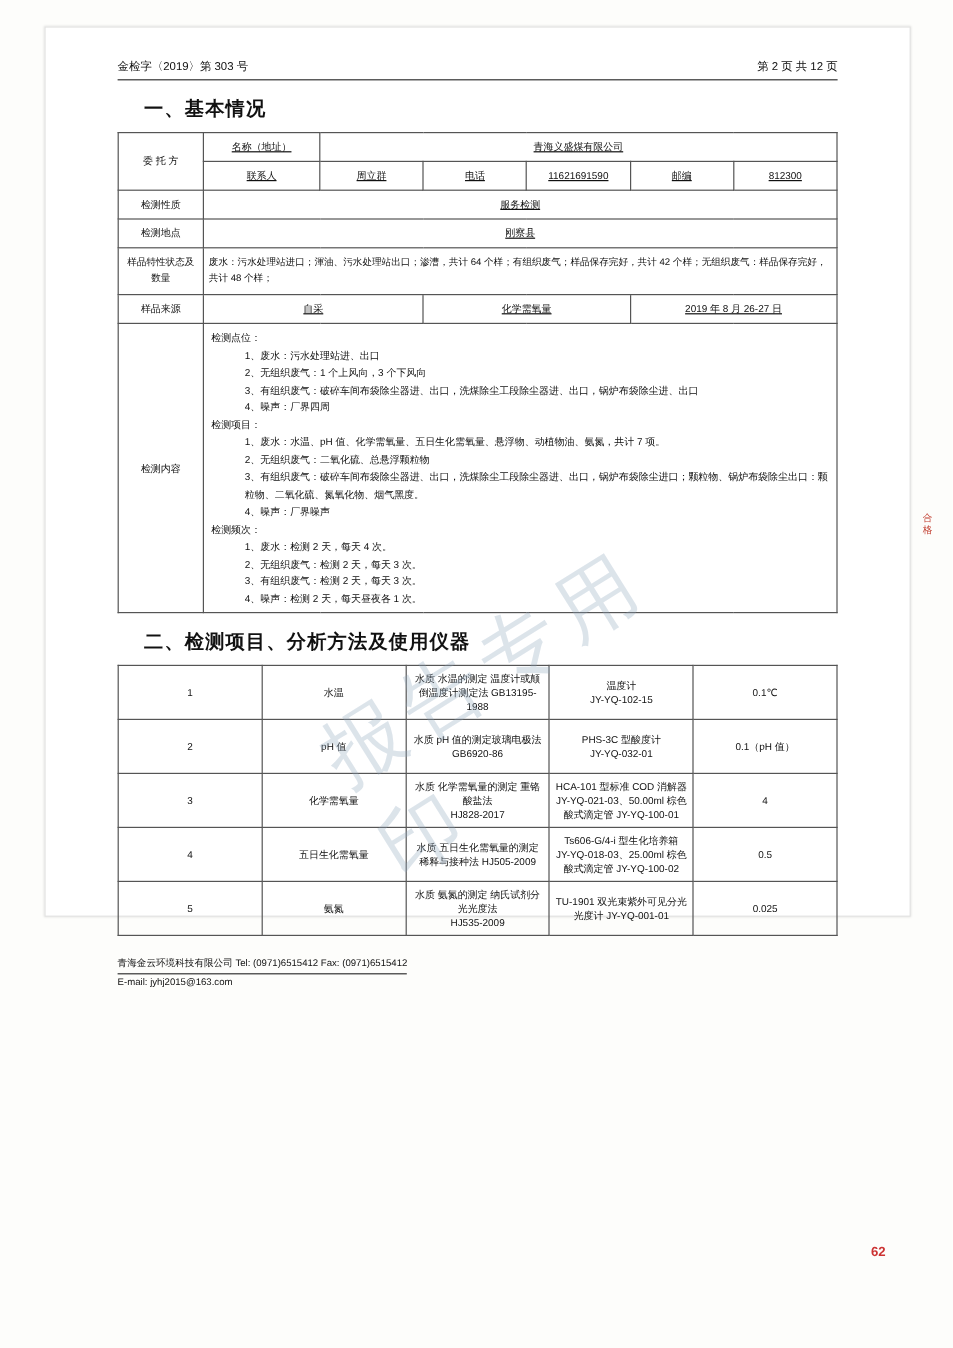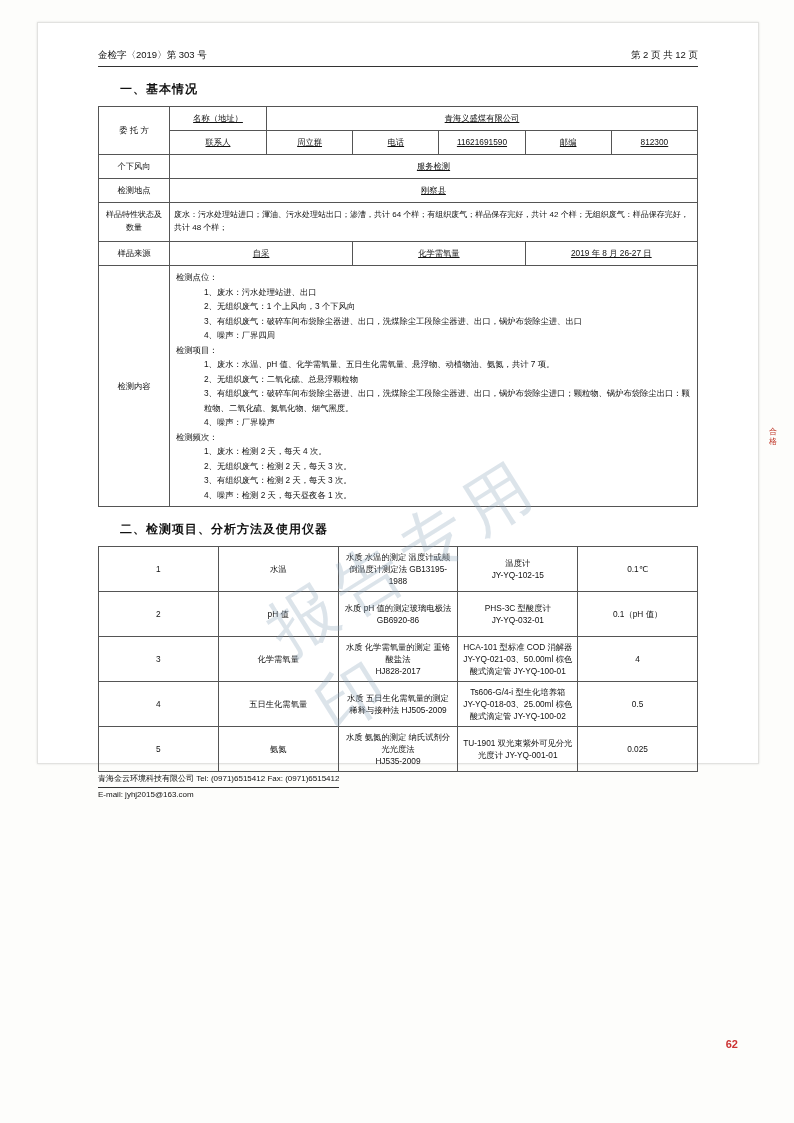--- a/index.html
+++ b/index.html
@@ -1,33 +1,33 @@
 <!DOCTYPE html>
 <html><head>
 <meta charset="utf-8">
 <style>
   html,body{margin:0;padding:0;background:#ffffff;}
   body{width:794px;height:1123px;font-family:"Liberation Sans","DejaVu Sans",sans-serif;color:#111;}
   .page{position:relative;width:794px;height:1123px;overflow:hidden;background:#fdfdfb;}
   .scan{position:absolute;left:37px;top:22px;width:720px;height:740px;background:#ffffff;border:1px solid #e2e2e0;box-shadow:0 0 2px rgba(0,0,0,.12);}
   .sheet{position:absolute;left:0;top:0;right:0;bottom:0;padding:26px 60px 0 60px;box-sizing:border-box;}
   .hdr{display:flex;justify-content:space-between;font-size:9.5px;color:#111;padding-bottom:4px;border-bottom:1px solid #333;}
-  .sec-title{font-size:12px;font-weight:bold;margin:14px 0 8px 22px;letter-spacing:1px;}
+  .sec-title{font-size:16px;font-weight:bold;margin:14px 0 8px 22px;letter-spacing:1px;}
   table{border-collapse:collapse;width:100%;table-layout:fixed;}
   td,th{border:1px solid #555;font-size:8.3px;padding:3px 4px;vertical-align:middle;line-height:1.5;}
   .c{text-align:center;text-decoration:underline;}
   .l{text-align:left;}
   .lbl{text-align:center;width:62px;}
   .t1 td{height:17px;}
   .content-cell{padding:4px 6px;line-height:1.75;}
   .content-cell div{white-space:pre-wrap;}
   .indent{padding-left:28px;}
   .t2 th{font-weight:normal;text-align:center;height:20px;background:#fff;}
   .t2 td{text-align:center;height:38px;}
-  .foot{font-size:8px;line-height:1.7;}
+  .foot{margin-top:16px;font-size:8px;line-height:1.7;}
   .foot .u{border-bottom:1px solid #333;display:inline-block;padding-bottom:1px;}
   .pagenum{position:absolute;right:56px;top:1038px;font-size:11px;color:#c33;font-weight:bold;}
   .stamp{position:absolute;left:255px;top:470px;width:330px;height:250px;transform:rotate(-32deg);opacity:.30;pointer-events:none;}
   .stamp span{font-size:66px;color:#8fa7bd;font-family:"Liberation Serif","DejaVu Serif",serif;letter-spacing:10px;}
   .redmark{position:absolute;right:-22px;top:404px;width:14px;font-size:8px;color:#c0392b;line-height:1.3;text-align:center;}
   .redmark i{font-style:normal;display:block;}
   .smallwrap{font-size:8px;line-height:1.6;}
 </style>
 </head>
 <body>
@@ -53,21 +53,21 @@
         </tr>
         <tr>
           <td class="c">联系人</td>
           <td class="c" style="width:80px">周立群</td>
           <td class="c" style="width:52px">电话</td>
           <td class="c" style="width:116px">11621691590</td>
           <td class="c" style="width:52px">邮编</td>
           <td class="c">812300</td>
         </tr>
         <tr>
-          <td class="lbl">个下风向</td>
+          <td class="lbl">检测性质</td>
           <td class="c" colspan="6">服务检测</td>
         </tr>
         <tr>
           <td class="lbl">检测地点</td>
           <td class="c" colspan="6">刚察县</td>
         </tr>
         <tr>
           <td class="lbl smallwrap">样品特性状态及数量</td>
           <td class="l smallwrap" colspan="6" style="height:32px">废水：污水处理站进口；渾油、污水处理站出口；渗漕，共计 64 个样；有组织废气；样品保存完好，共计 42 个样；无组织废气：样品保存完好，共计 48 个样；</td>
         </tr>

